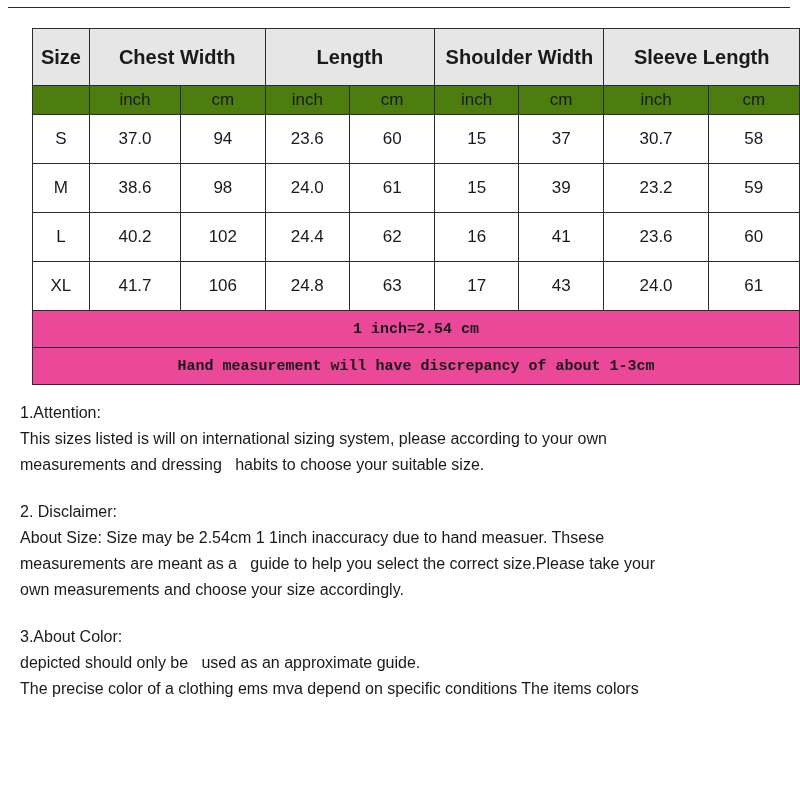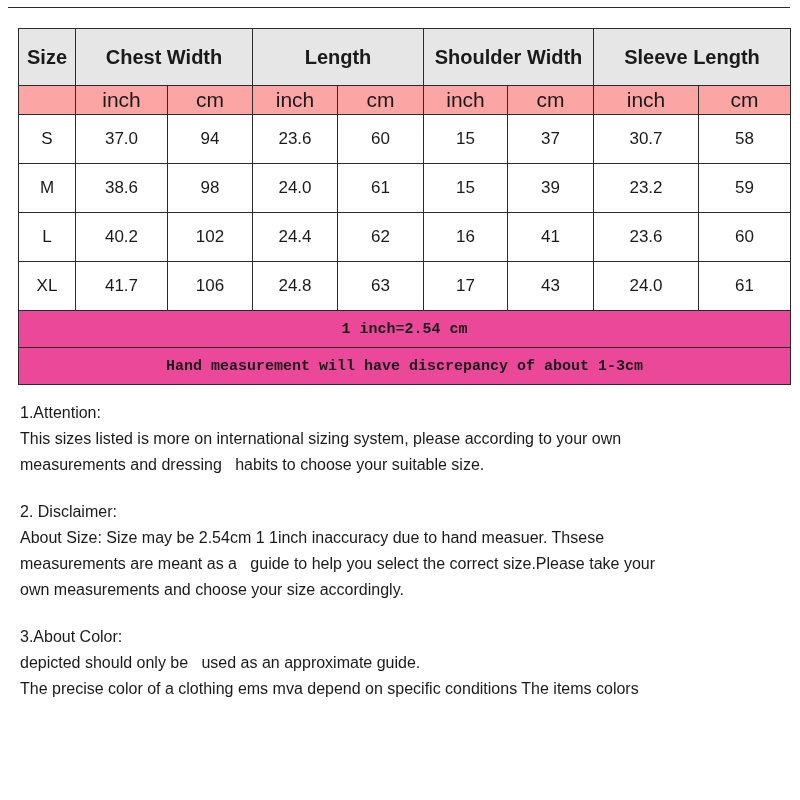--- a/index.html
+++ b/index.html
@@ -19,44 +19,44 @@
   .top-line {
     position: absolute;
     left: 8px;
     top: 7px;
     width: 782px;
     height: 1px;
     background: #2b2b2b;
   }
   table.size-chart {
     position: absolute;
-    left: 18px;
+    left: 32px;
     top: 28px;
     border-collapse: collapse;
     table-layout: fixed;
     border-radius: 8px;
   }
   table.size-chart th, table.size-chart td {
     border: 1px solid #2b2b2b;
     text-align: center;
     vertical-align: middle;
     padding: 0;
     overflow: hidden;
   }
   tr.group-header-row th {
     background: #e6e6e6;
     font-weight: bold;
     font-size: 20px;
     height: 56px;
     line-height: 1.15;
   }
   tr.unit-header-row th {
-    background: #fca5a5;
+    background: #4d7c0f;
     font-weight: normal;
-    font-size: 21px;
+    font-size: 17px;
     height: 28px;
   }
   tr.data-row td {
     font-size: 17px;
     height: 48px;
     background: #ffffff;
   }
   tr.note-row td {
     font-family: "Liberation Mono", monospace;
     font-weight: bold;
@@ -164,21 +164,21 @@
       </tr>
       <tr class="note-row disclaimer">
         <td colspan="9">Hand measurement will have discrepancy of about 1-3cm</td>
       </tr>
     </tbody>
   </table>
 
   <div class="text-notes">
     <div class="para">
       <div class="line">1.Attention:</div>
-      <div class="line">This sizes listed is more on international sizing system, please according to your own</div>
+      <div class="line">This sizes listed is will on international sizing system, please according to your own</div>
       <div class="line">measurements and dressing   habits to choose your suitable size.</div>
     </div>
     <div class="para">
       <div class="line">2. Disclaimer:</div>
       <div class="line">About Size: Size may be 2.54cm 1 1inch inaccuracy due to hand measuer. Thsese</div>
       <div class="line">measurements are meant as a   guide to help you select the correct size.Please take your</div>
       <div class="line">own measurements and choose your size accordingly.</div>
     </div>
     <div class="para">
       <div class="line">3.About Color:</div>

